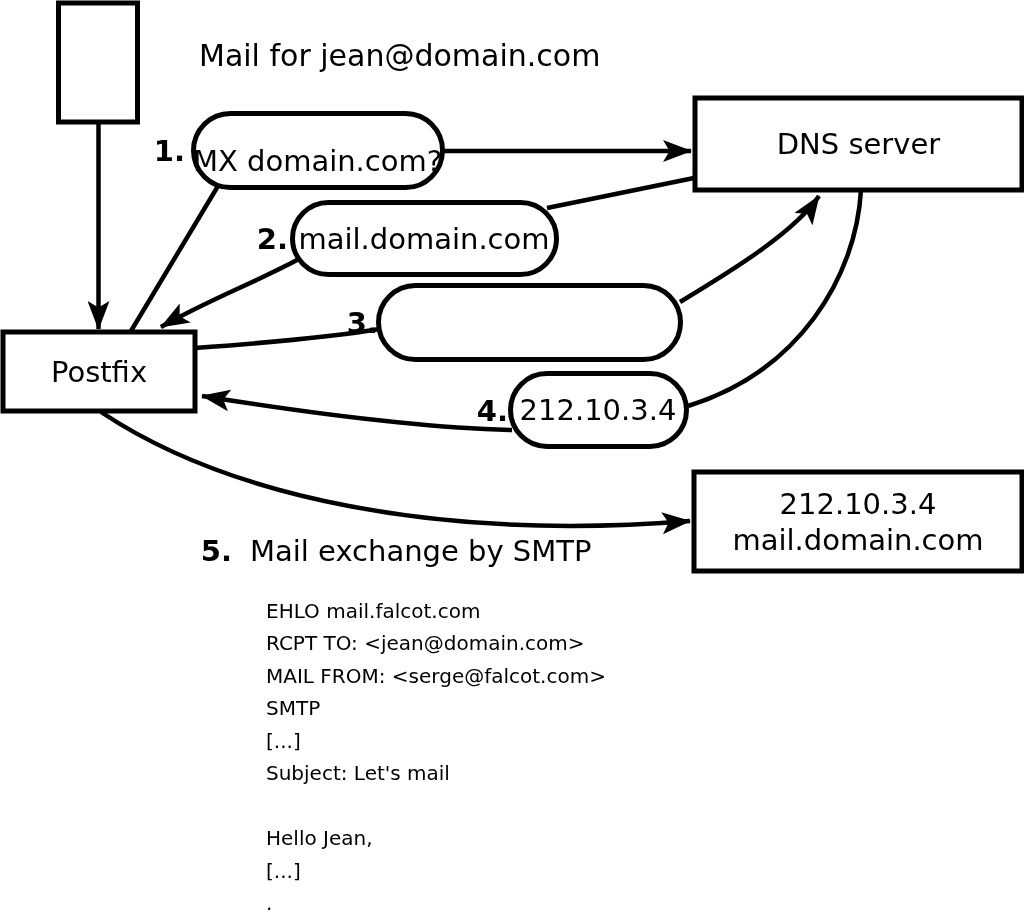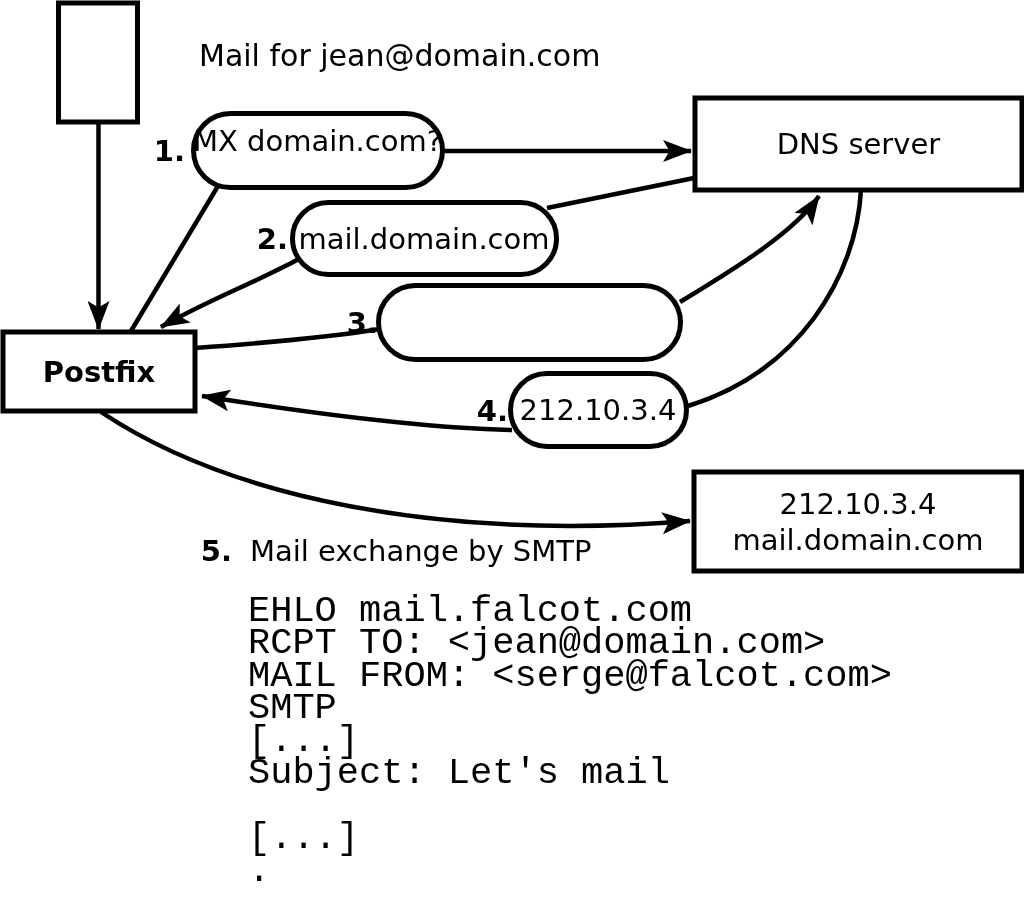--- a/index.html
+++ b/index.html
@@ -55,24 +55,23 @@
     display: flex;
     flex-direction: column;
     align-items: center;
     justify-content: center;
     font-size: 29px;
     line-height: 36px;
     text-align: center;
   }
   .transcript {
     position: absolute;
-    left: 248px;
+    left: 266px;
     top: 595px;
-    font-size: 37px;
-    font-family: Liberation Mono, monospace;
+    font-size: 20px;
   }
   .tline {
     height: 32.45px;
     line-height: 32.45px;
     white-space: pre;
   }
 </style>
 </head>
 <body>
 
@@ -105,46 +104,47 @@
       <rect x="694" y="472" width="328" height="99"></rect>
       <rect x="193.5" y="113.5" width="249" height="74" rx="37"></rect>
       <rect x="292.5" y="202.5" width="264" height="72" rx="36"></rect>
       <rect x="378.5" y="285.5" width="302" height="74" rx="37"></rect>
       <rect x="510.5" y="373.5" width="176" height="73" rx="36.5"></rect>
     </g>
   </svg>
 
   <div class="title">Mail for jean@domain.com</div>
 
-  <div class="lbl" style="left:3px;top:332px;width:192px;height:79px;font-weight:bold;">Postfix</div>
+  <div class="lbl" style="left:3px;top:332px;width:192px;height:79px;">Postfix</div>
 
   <div class="lbl" style="left:695px;top:98px;width:327px;height:92px;">DNS server</div>
 
   <div class="result-box">
     <div>212.10.3.4</div>
     <div>mail.domain.com</div>
   </div>
 
   <div class="lbl num" style="left:125px;top:134px;width:60px;height:33px;">1.</div>
   <div class="lbl num" style="left:228px;top:222px;width:60px;height:33px;">2.</div>
   <div class="lbl num" style="left:318px;top:306px;width:60px;height:33px;">3.</div>
   <div class="lbl num" style="left:448px;top:394px;width:60px;height:33px;">4.</div>
   <div class="lbl num" style="left:172px;top:534px;width:60px;height:33px;">5.</div>
 
-  <div class="lbl" style="left:193px;top:103px;width:249px;height:75px;">MX domain.com?</div>
+  <div class="lbl" style="left:193px;top:123px;width:249px;height:75px;">MX domain.com?</div>
   <div class="lbl" style="left:292px;top:202px;width:264px;height:73px;">mail.domain.com</div>
   <div class="lbl" style="left:510px;top:373px;width:176px;height:74px;">212.10.3.4</div>
 
   <div class="lbl left" style="left:250px;top:534px;height:33px;">Mail exchange by SMTP</div>
 
   <div class="transcript">
     <div class="tline">EHLO mail.falcot.com</div>
     <div class="tline">RCPT TO: &lt;jean@domain.com&gt;</div>
     <div class="tline">MAIL FROM: &lt;serge@falcot.com&gt;</div>
     <div class="tline">SMTP</div>
     <div class="tline">[...]</div>
     <div class="tline">Subject: Let's mail</div>
     <div class="tline"></div>
+    <div class="tline">Hello Jean,</div>
     <div class="tline">[...]</div>
     <div class="tline">.</div>
   </div>
 
 </div>
 
 </body></html>

